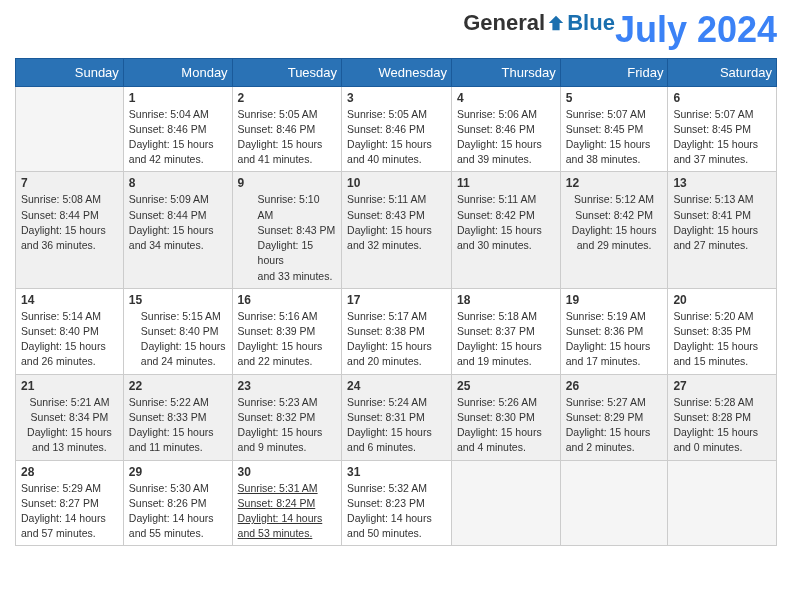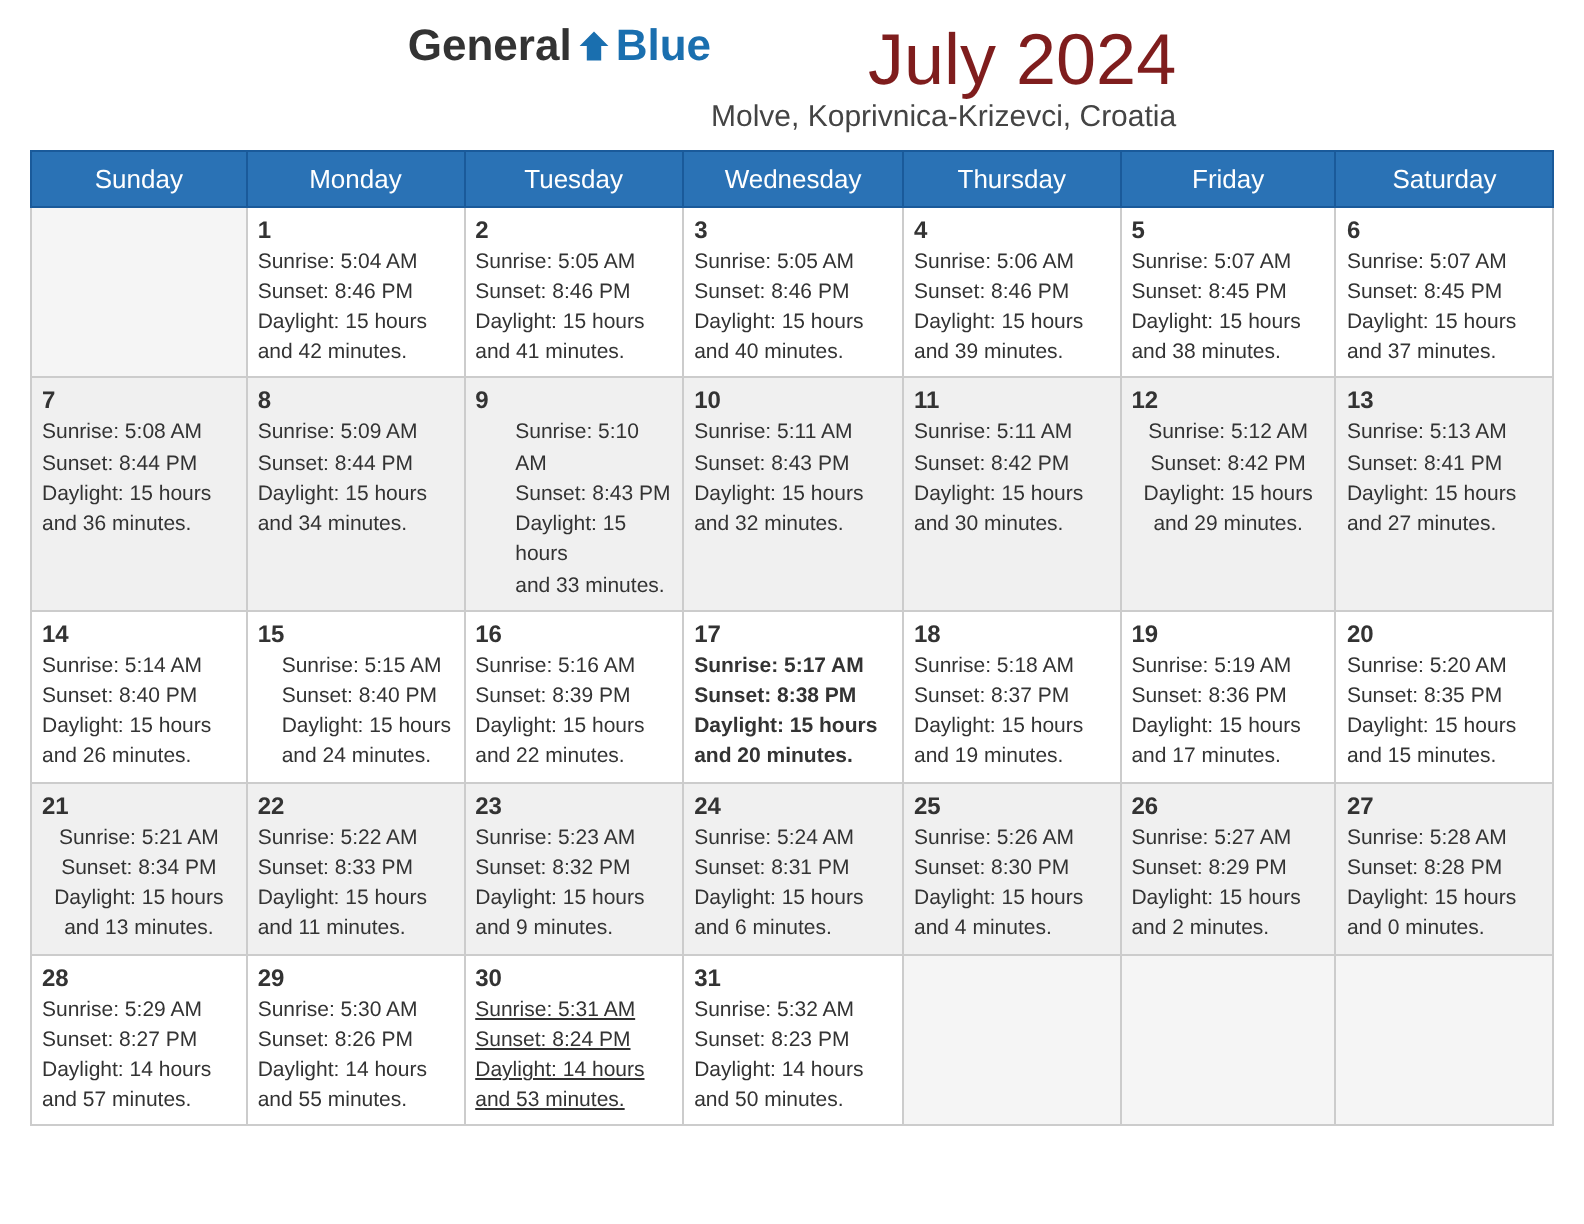--- a/index.html
+++ b/index.html
@@ -5,21 +5,21 @@
     * { box-sizing: border-box; margin: 0; padding: 0; }
     body {
       font-family: Arial, sans-serif;
       background: #fff;
       width: 792px;
       min-height: 612px;
       padding: 10px 15px;
     }
     .header {
       display: flex;
-      justify-content: center;
+      justify-content: flex-end;
       align-items: flex-start;
       margin-bottom: 8px;
     }
     .logo {
       display: flex;
       flex-direction: column;
       align-items: flex-start;
     }
     .logo-text {
       display: flex;
@@ -36,38 +36,38 @@
     .logo-icon {
       width: 18px;
       height: 18px;
       margin: 0 2px;
     }
     .title-block {
       text-align: right;
     }
     .month-title {
       font-size: 36px;
-      font-weight: normal;
-      color: #7f1d1d;
+      font-weight: bold;
+      color: #3b82f6;
       line-height: 1.1;
     }
     .location {
       font-size: 15px;
       color: #444;
     }
     .calendar {
       width: 100%;
       border-collapse: collapse;
       font-size: 11px;
     }
     .calendar th {
       background-color: #2a72b5;
       color: #fff;
       padding: 6px 4px;
-      text-align: center;
+      text-align: right;
       font-size: 13px;
       font-weight: normal;
       border: 1px solid #1a5a9a;
     }
     .calendar td {
       border: 1px solid #ccc;
       vertical-align: top;
       padding: 4px 5px;
       width: 113px;
       min-height: 80px;
@@ -100,21 +100,20 @@
     <div class="logo-text">
       <span class="logo-general">General</span>
       <svg class="logo-icon" viewBox="0 0 20 20">
         <polygon points="10,2 18,10 14,10 14,18 6,18 6,10 2,10" fill="#1a6faf"></polygon>
       </svg>
       <span class="logo-blue">Blue</span>
     </div>
   </div>
   <div class="title-block">
     <div class="month-title">July 2024</div>
-    <div class="location">Molve, Koprivnica-Krizevci, Croatia</div>
   </div>
 </div>
 
 <table class="calendar">
   <thead>
     <tr>
     <th>Sunday</th>
         <th>Monday</th>
         <th>Tuesday</th>
         <th>Wednesday</th>
@@ -237,21 +236,21 @@
         </td>
         <td>
           <span class="day-num">16</span>
           <div class="day-info" style="white-space: pre-line;">Sunrise: 5:16 AM
 Sunset: 8:39 PM
 Daylight: 15 hours
 and 22 minutes.</div>
         </td>
         <td>
           <span class="day-num">17</span>
-          <div class="day-info" style="white-space: pre-line; font-weight: bold;">Sunrise: 5:17 AM
+          <div class="day-info" style="white-space: pre-line;">Sunrise: 5:17 AM
 Sunset: 8:38 PM
 Daylight: 15 hours
 and 20 minutes.</div>
         </td>
         <td>
           <span class="day-num">18</span>
           <div class="day-info" style="white-space: pre-line;">Sunrise: 5:18 AM
 Sunset: 8:37 PM
 Daylight: 15 hours
 and 19 minutes.</div>

